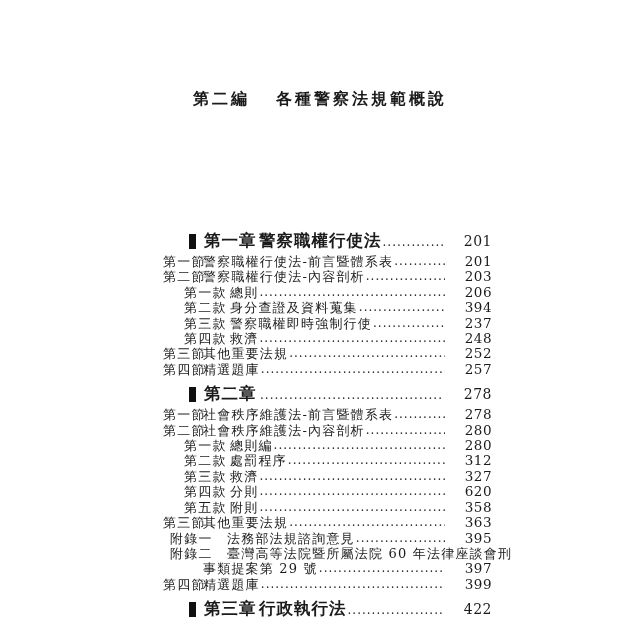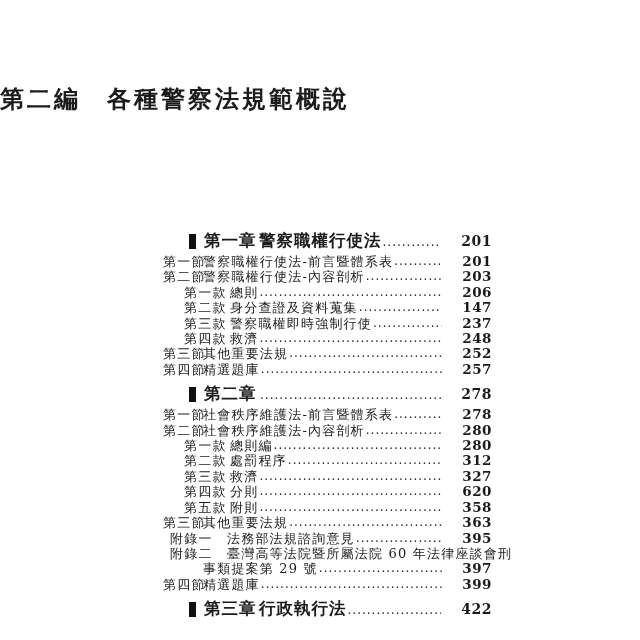--- a/index.html
+++ b/index.html
@@ -8,22 +8,22 @@
     background:#ffffff;
     font-family:"DejaVu Serif","Liberation Serif",serif;
     color:#1b1b1b;
     overflow:hidden;
   }
   .page { position:relative; width:640px; height:640px; background:#fff; }
 
   
   .book-title {
     margin-top:84px;
-    text-align:left;
-    font-size:24px;
+    text-align:center;
+    font-size:16px;
     font-weight:bold;
     letter-spacing:3px;
     line-height:30px;
     white-space:nowrap;
   }
   .book-title .part { margin-right:26px; }
 
   
   .toc { position:absolute; left:148px; right:148px; top:147px; }
   .chapter-block { margin-bottom:7px; }
@@ -56,21 +56,21 @@
   .row.wrap2 .name { margin-left:55px; }
 
   .dots {
     flex:1 1 auto; overflow:hidden;
     white-space:nowrap;
     color:#2a2a2a; font-size:12px; font-weight:normal;
     letter-spacing:1px; margin:0 1px;
   }
   .pg {
     flex:none; min-width:24px; text-align:right;
-    font-size:13.5px; font-weight:bold;
+    font-size:13.5px; font-weight:normal;
     letter-spacing:0.5px; margin-left:19px;
   }
   .chapter-heading .pg { font-size:14px; }
 </style>
 </head>
 <body>
 
 <div class="page">
 
   <div class="book-title">
@@ -102,21 +102,21 @@
       <div class="row item">
         <span class="num">第一款</span>
         <span class="name">總則</span>
         <span class="dots">..........................................................................................</span>
         <span class="pg">206</span>
       </div>
       <div class="row item">
         <span class="num">第二款</span>
         <span class="name">身分查證及資料蒐集</span>
         <span class="dots">..........................................................................................</span>
-        <span class="pg">147</span>
+        <span class="pg">394</span>
       </div>
       <div class="row item">
         <span class="num">第三款</span>
         <span class="name">警察職權即時強制行使</span>
         <span class="dots">..........................................................................................</span>
         <span class="pg">237</span>
       </div>
       <div class="row item">
         <span class="num">第四款</span>
         <span class="name">救濟</span>

